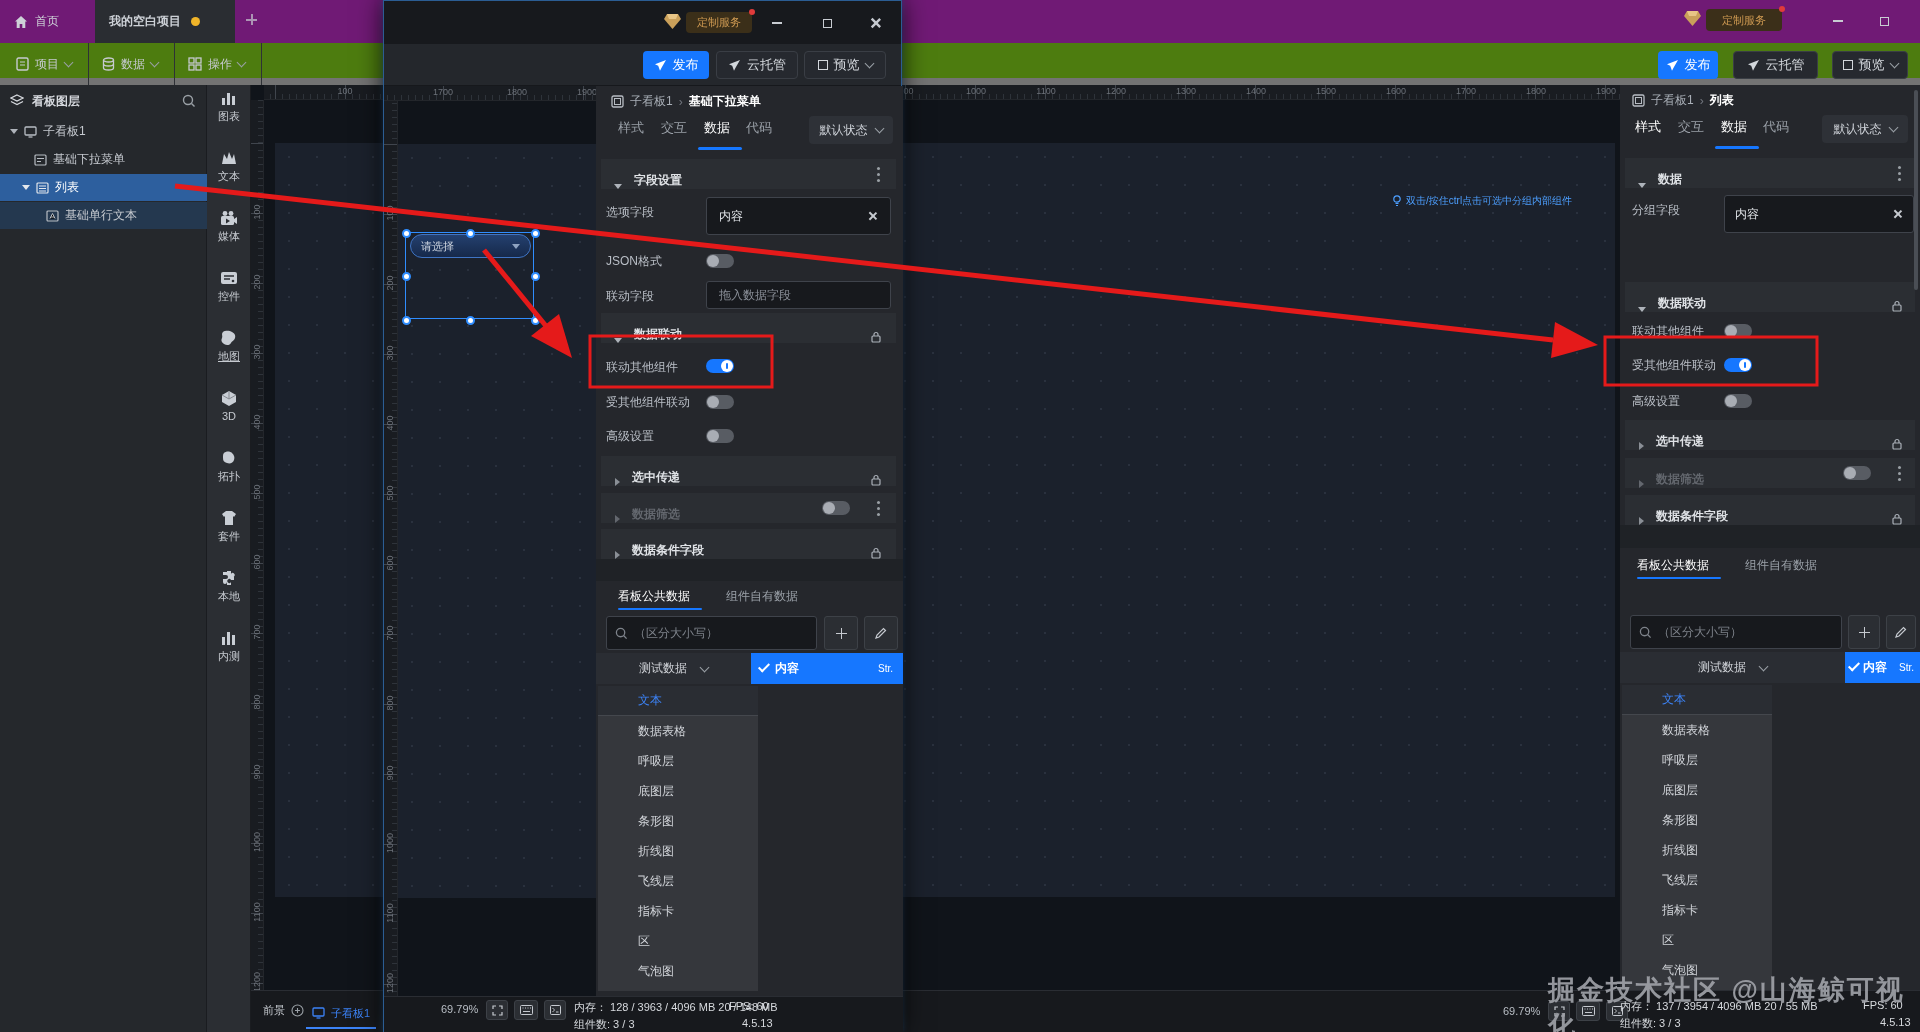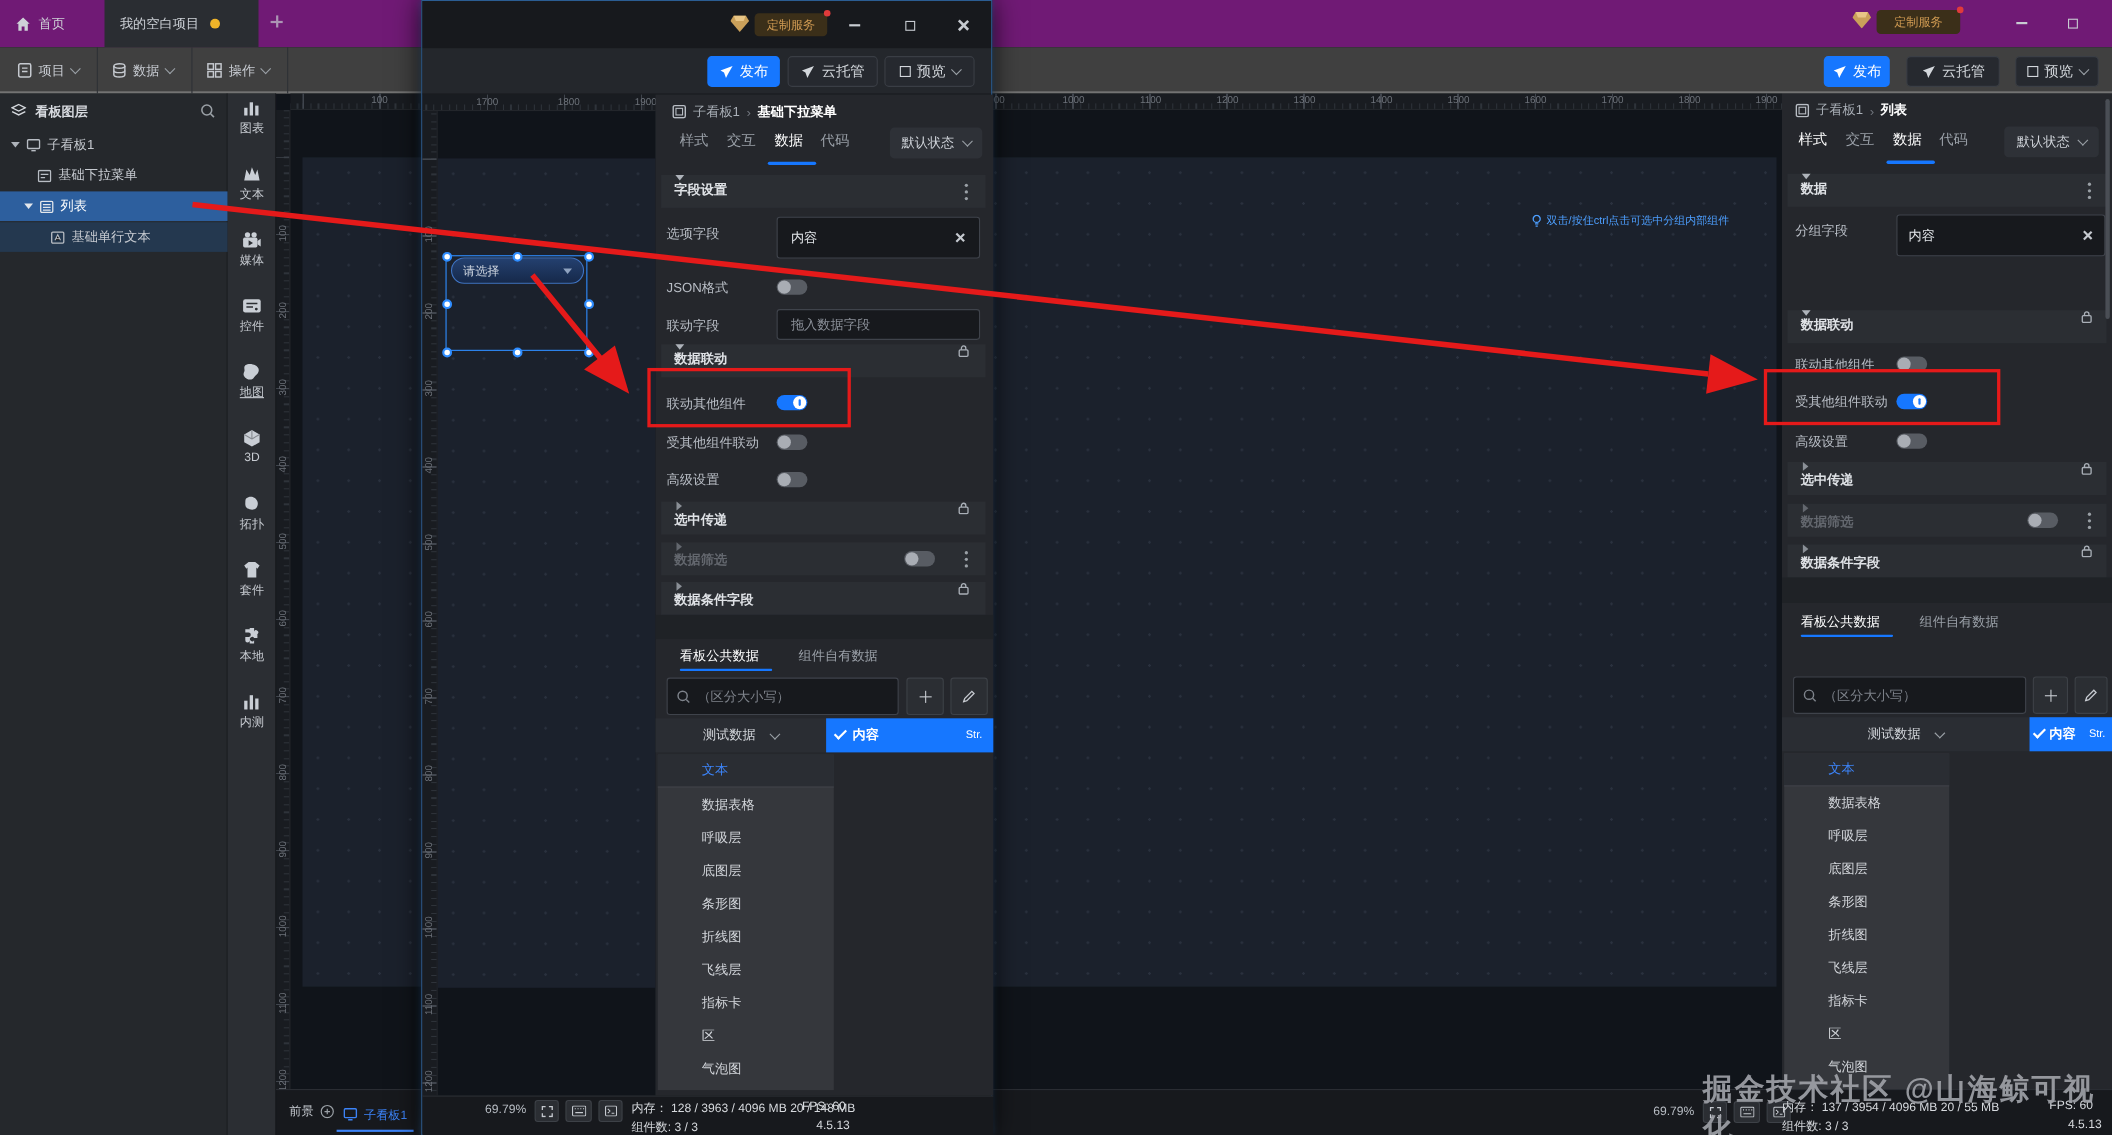--- a/index.html
+++ b/index.html
@@ -3,22 +3,22 @@
 <meta charset="utf-8">
 <style>
   html,body{margin:0;padding:0;background:#0c0e12;}
   *{box-sizing:border-box;font-family:"Liberation Sans","DejaVu Sans",sans-serif;}
   #stage{position:relative;width:1920px;height:1032px;overflow:hidden;background:#10141a;color:#c3c7cd;font-size:12px;}
   .a{position:absolute;}
   .f{display:flex;align-items:center;}
   
   .tabs-row{left:0;top:0;width:100%;height:43px;background:#701a75;}
   .tab{height:43px;display:flex;align-items:center;padding:0 14px;color:#cdd1d7;}
-  .tab.active{background:#2a2d32;}
-  .menu-row{left:0;top:43px;width:100%;height:42px;background:#404040;border-bottom:2px solid #737373;}
+  .tab.active{background:#2a2d32;font-weight:bold;}
+  .menu-row{left:0;top:43px;width:100%;height:42px;background:#4d7c0f;border-bottom:7px solid #737373;}
   .menu-item{display:flex;align-items:center;gap:6px;height:42px;padding:0 16px;color:#c6cad0;border-right:1px solid #2e3136;}
   
   .chev{width:7px;height:7px;border-right:1.5px solid #9aa0a6;border-bottom:1.5px solid #9aa0a6;transform:rotate(45deg);margin-top:-3px;display:inline-block;}
   .tri-d{width:0;height:0;border-left:4px solid transparent;border-right:4px solid transparent;border-top:5px solid #aeb3ba;display:inline-block;}
   .tri-r{width:0;height:0;border-top:4px solid transparent;border-bottom:4px solid transparent;border-left:5px solid #8a8f96;display:inline-block;}
   
   .sidebar{left:0;top:85px;width:207px;height:947px;background:#25282c;border-right:1px solid #1a1c20;}
   .side-head{height:32px;display:flex;align-items:center;padding:0 10px;color:#d6d9de;gap:8px;}
   .tree-row{height:27px;display:flex;align-items:center;gap:6px;color:#c6cad0;}
   .strip{left:207px;top:85px;width:44px;height:947px;background:#2b2e33;border-right:1px solid #1a1c20;}
@@ -38,21 +38,21 @@
   .handle.sm{width:9px;height:9px;margin:-4px 0 0 -4px;}
   
   .btn-blue{background:#1677ff;color:#fff;border-radius:4px;display:flex;align-items:center;justify-content:center;gap:6px;font-size:13px;}
   .btn-dark{background:#26292f;color:#d3d7dc;border:1px solid #3a3e45;border-radius:4px;display:flex;align-items:center;justify-content:center;gap:6px;font-size:13px;}
   
   .panel{background:#25272c;}
   .ptab{color:#9aa0a8;font-size:13px;position:absolute;cursor:pointer;}
   .ptab.on{color:#fff;}
   .pline{position:absolute;height:3px;background:#1677ff;border-radius:2px;}
   .statebtn{position:absolute;background:#2e3137;border-radius:4px;color:#cfd3d9;display:flex;align-items:center;justify-content:center;gap:8px;font-size:12px;}
-  .sec{position:absolute;background:#2b2e33;display:flex;align-items:flex-start;color:#dfe2e6;font-weight:bold;font-size:12px;flex-direction:column;}
+  .sec{position:absolute;background:#2b2e33;display:flex;align-items:flex-end;color:#dfe2e6;font-weight:bold;font-size:12px;}
   .sec .t{margin-left:12px;}
   .lbl{position:absolute;color:#b9bec6;font-size:12px;}
   .ibox{position:absolute;background:#17191d;border:1px solid #3f434b;border-radius:3px;display:flex;align-items:center;color:#e3e6ea;}
   .tg{position:absolute;width:28px;height:14px;border-radius:8px;background:#585c63;}
   .tg::after{content:"";position:absolute;width:12px;height:12px;border-radius:50%;background:#a9adb4;top:1px;left:1px;}
   .tg.on{background:#1677ff;}
   .tg.on::after{left:15px;background:#fff;}
   .tg.on::before{content:"";position:absolute;left:20px;top:4px;width:2px;height:6px;background:#1677ff;border-radius:1px;z-index:2;}
   .vdots{position:absolute;width:3px;height:3px;border-radius:50%;background:#9aa0a6;box-shadow:0 -6px 0 #9aa0a6,0 6px 0 #9aa0a6;}
   .xicon{position:relative;width:10px;height:10px;display:inline-block;}

